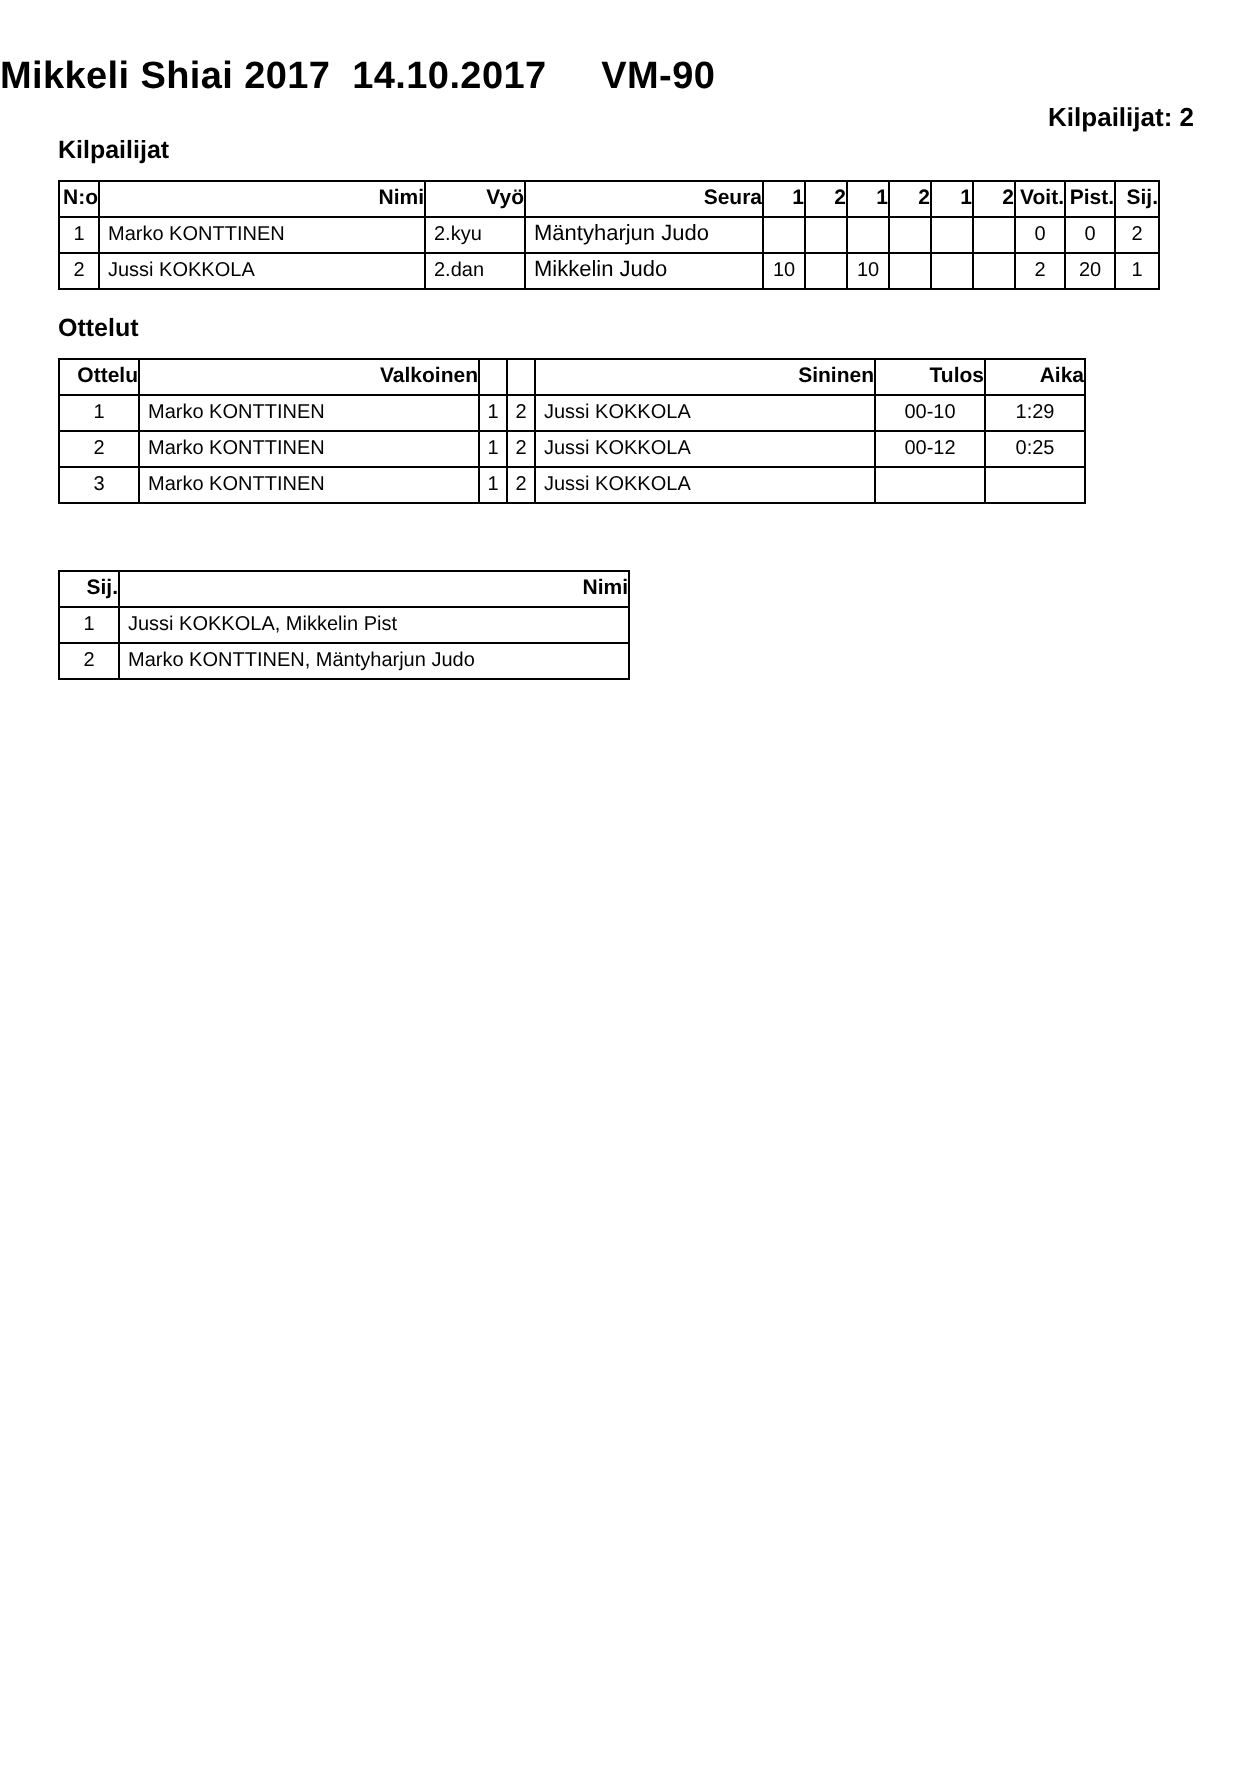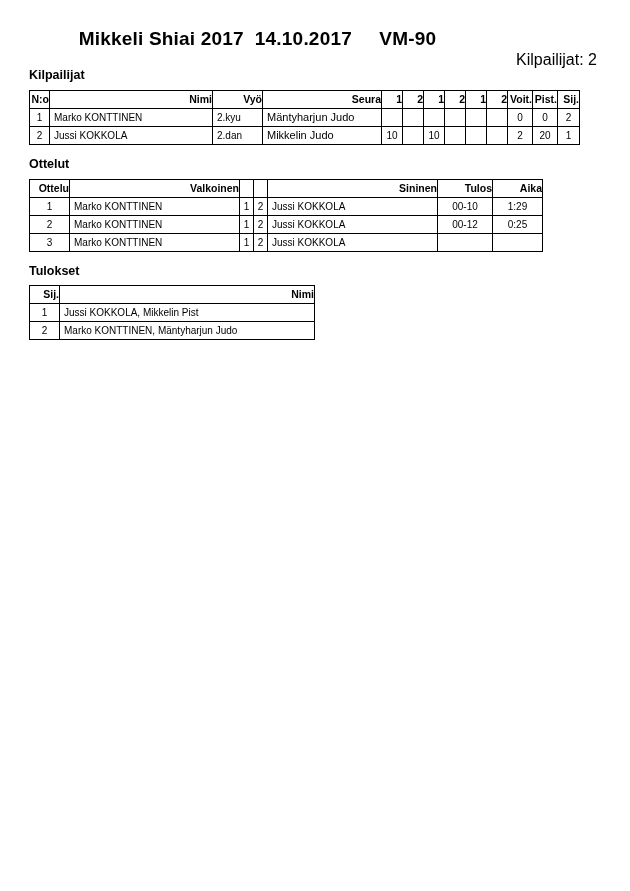--- a/index.html
+++ b/index.html
@@ -18,32 +18,32 @@
   .page {
     position: relative;
     width: 630px;
     height: 891px;
   }
   .doc-title {
     position: absolute;
     top: 28px;
     left: 0;
     width: 515px;
-    text-align: center;
+    text-align: left;
     font-size: 19px;
     font-weight: bold;
     letter-spacing: 0.2px;
     white-space: pre;
   }
   .competitor-count {
     position: absolute;
     top: 51px;
     right: 33px;
-    font-size: 16px;
-    font-weight: normal;
+    font-size: 13px;
+    font-weight: bold;
   }
   .section-title {
     position: absolute;
     font-size: 12.5px;
     font-weight: bold;
   }
   table {
     border-collapse: collapse;
     position: absolute;
     font-size: 10px;
@@ -221,21 +221,20 @@
         <td class="l">Marko KONTTINEN</td>
         <td class="c">1</td>
         <td class="c">2</td>
         <td class="l">Jussi KOKKOLA</td>
         <td class="c"></td>
         <td class="c"></td>
       </tr>
     </tbody>
   </table>
 
-  <div class="section-title" id="title-tulokset">Tulokset</div>
 
   <table id="tbl-tulokset">
     <colgroup>
       <col class="col-sij">
         <col class="col-nimi">
     </colgroup>
     <thead>
       <tr>
         <th>Sij.</th>
         <th>Nimi</th>

